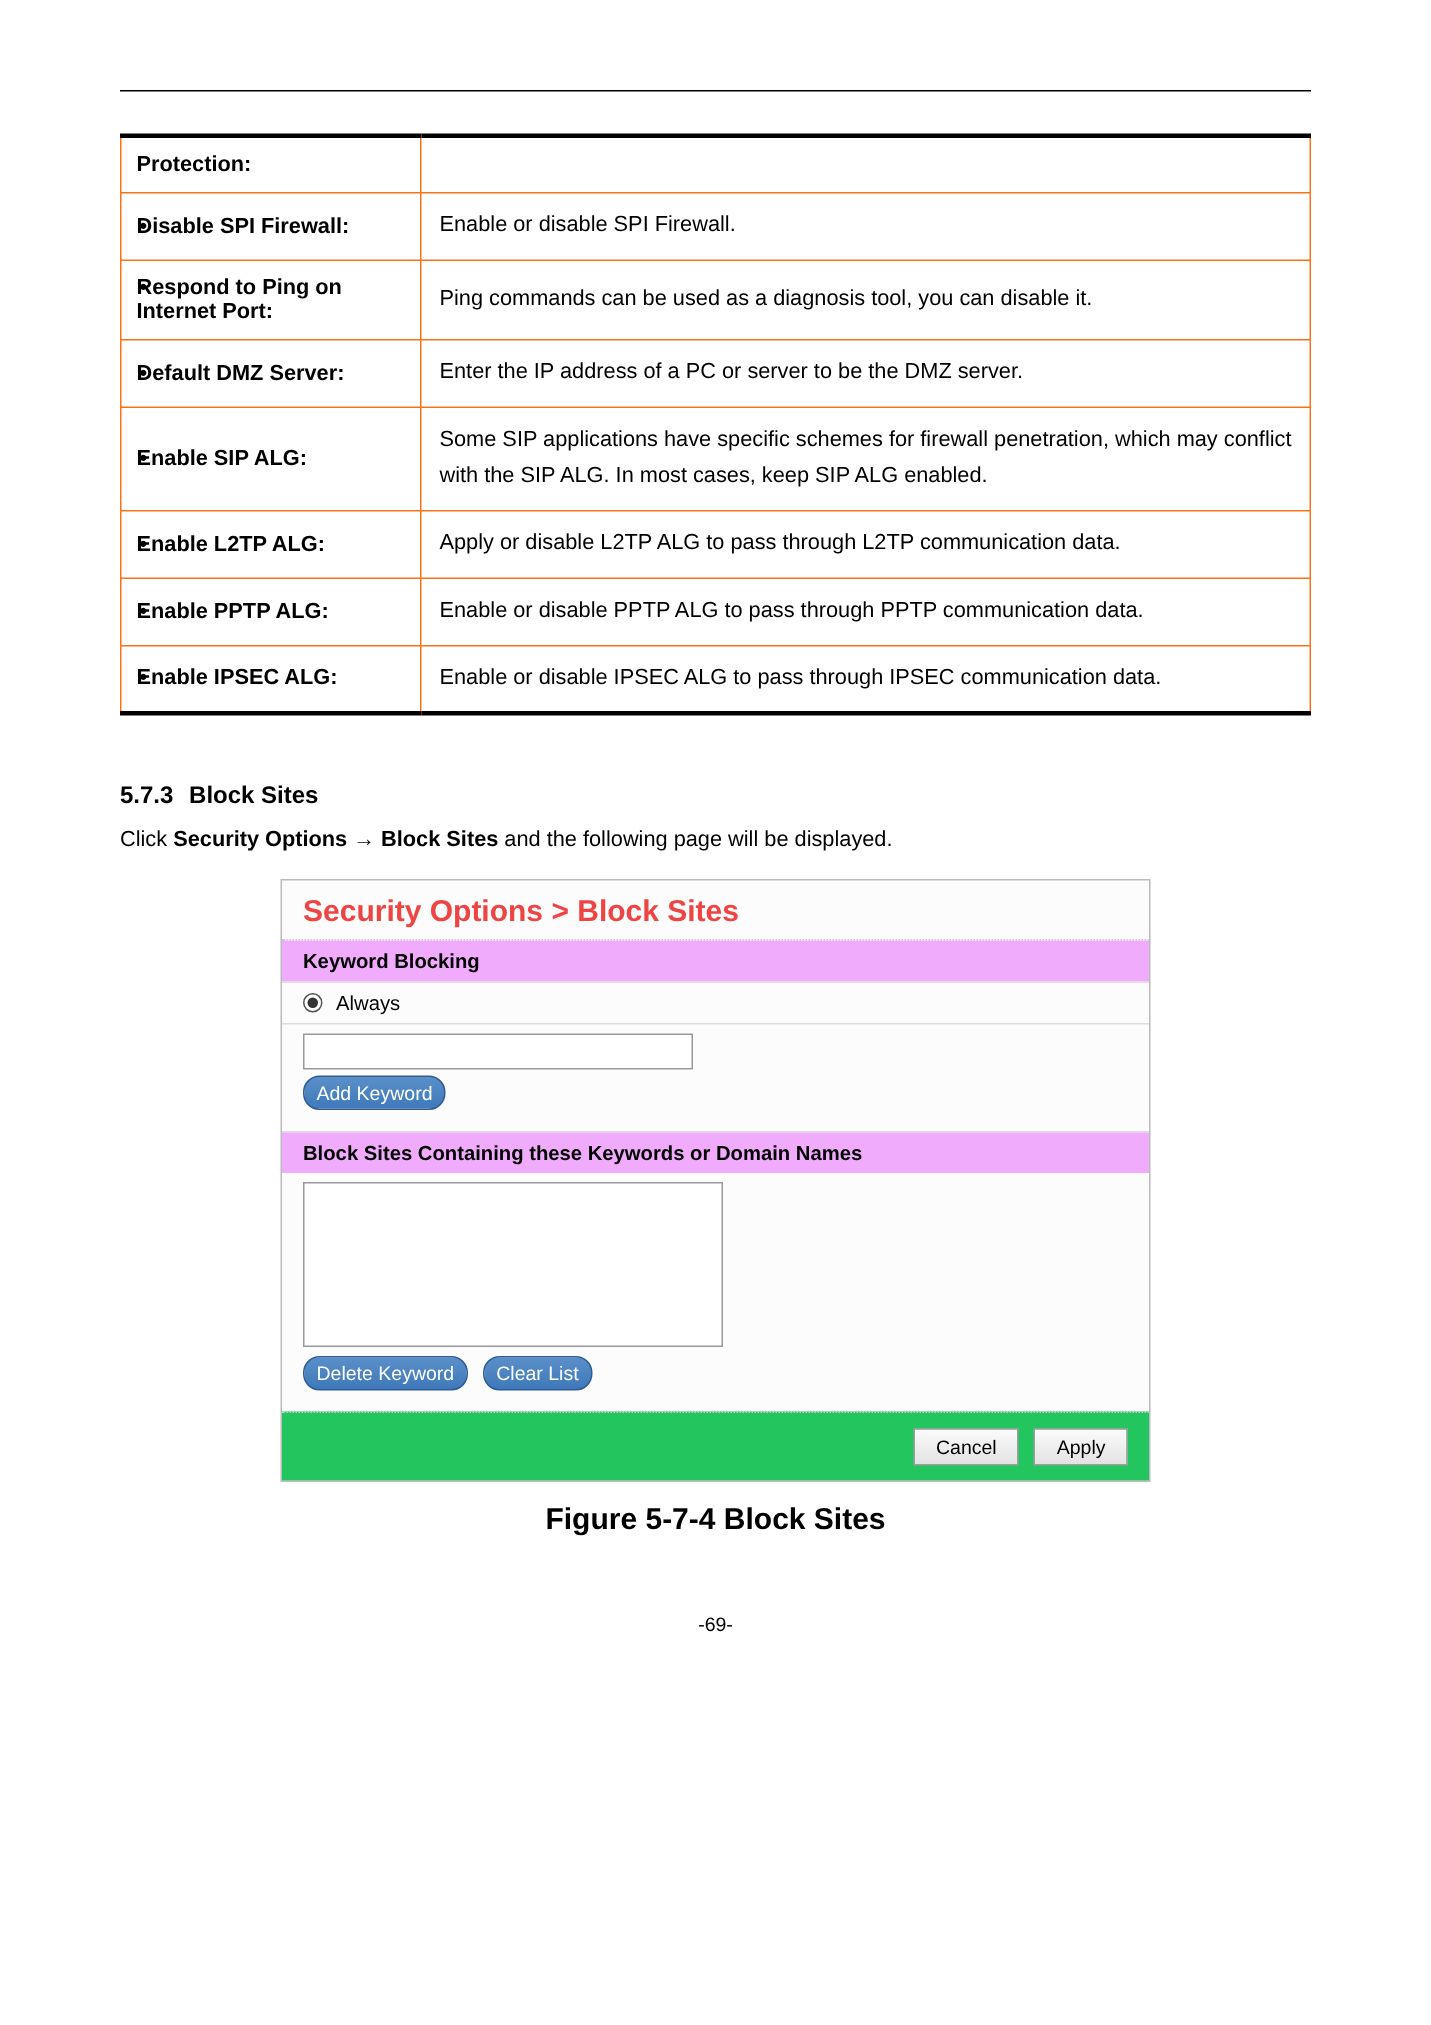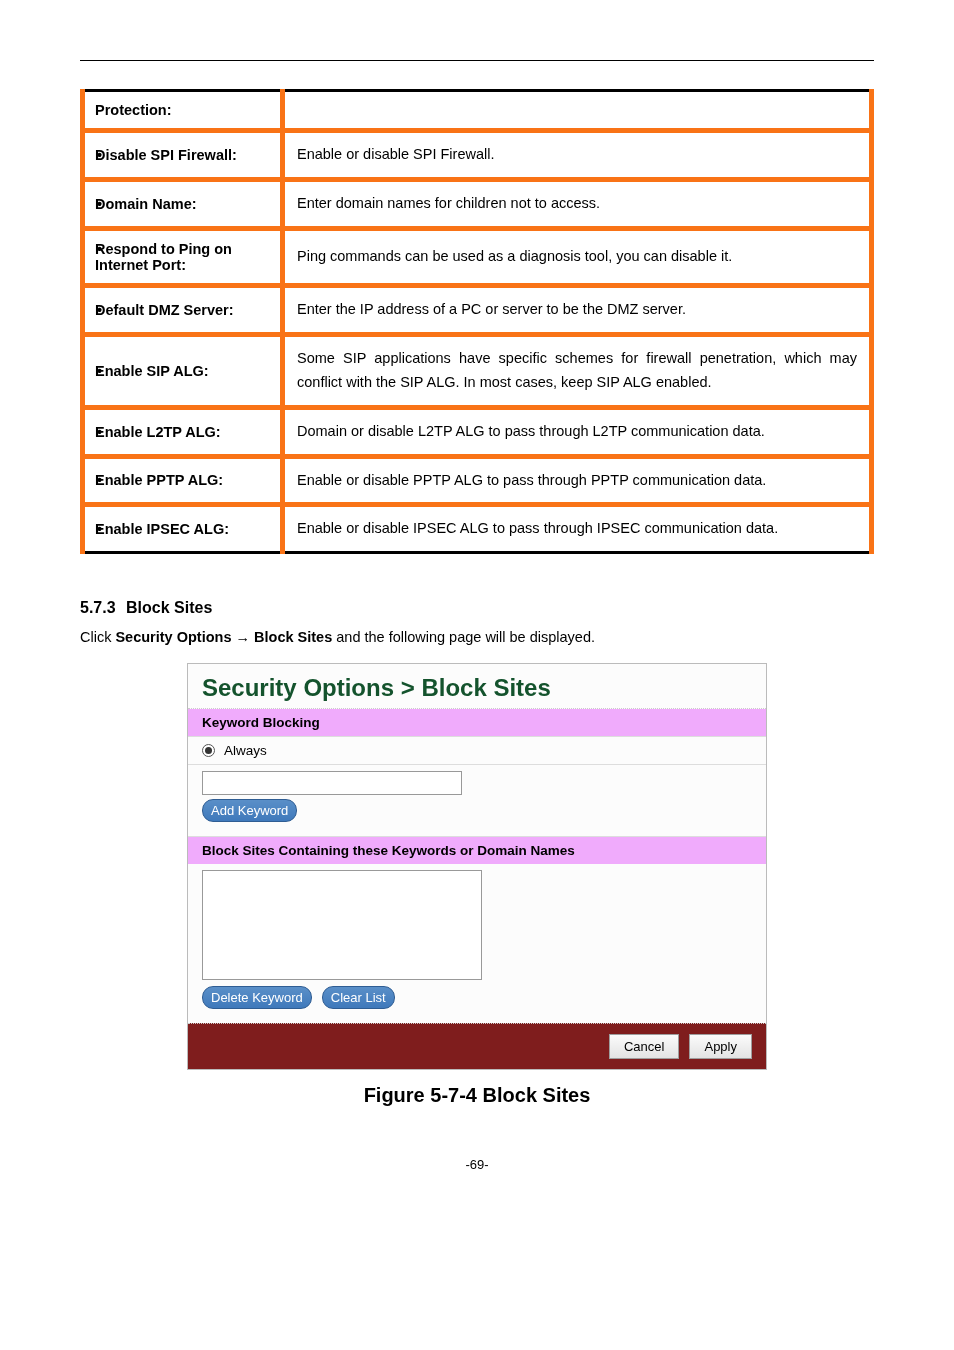--- a/index.html
+++ b/index.html
@@ -12,21 +12,21 @@
       color: #000;
     }
     .top-rule { border-top: 1.5px solid #000; margin-bottom: 28px; }
     
     table.spec {
       border-collapse: collapse;
       width: 100%;
       margin-bottom: 45px;
     }
     table.spec td {
-      border: 5px solid #f97316;
+      border: 1px solid #f97316;
       padding: 10px 10px;
       vertical-align: middle;
     }
     table.spec tr:first-child td { border-top: 3px solid #000; }
     table.spec tr:last-child td { border-bottom: 3px solid #000; }
     table.spec td.label {
       width: 200px;
       font-weight: bold;
       position: relative;
     }
@@ -59,22 +59,22 @@
       background: #fcfcfc;
       text-align: left;
       margin-bottom: 14px;
     }
     .ss-header {
       padding: 10px 14px 6px 14px;
       border-bottom: 1px dotted #ccc;
     }
     .ss-header h3 {
       font-family: Verdana, Arial, sans-serif;
-      color: #14532d;
-      font-size: 24px;
+      color: #ef4444;
+      font-size: 20px;
       font-weight: bold;
     }
     .ss-row {
       border-bottom: 1px solid #ddd;
       padding: 6px 14px;
       font-size: 13.5px;
     }
     .ss-row.strong { font-weight: bold; background: #f0abfc; }
     .ss-row .radio {
       display: inline-block;
@@ -119,21 +119,21 @@
       background: #fff;
     }
     .ss-btnrow { padding: 0 0 8px 0; }
     .ss-btnrow .ss-btn { margin-left: 14px; margin-right: 0; margin-top: 0; border-radius: 11px; }
     .ss-btnrow .ss-btn + .ss-btn { margin-left: 6px; }
     
     .ss-footer {
       border-top: 1px dotted #ccc;
       padding: 10px 14px;
       text-align: right;
-      background: #7f1d1d;
+      background: #22c55e;
     }
     .gray-btn {
       display: inline-block;
       border: 1px solid #9e9e9e;
       background: linear-gradient(#fbfbfb,#e3e3e3);
       padding: 4px 14px;
       font-size: 13px;
       margin-left: 6px;
       color: #000;
     }
@@ -155,38 +155,34 @@
   <tbody id="spec-tbody">
       <tr>
         <td class="label">Protection:</td>
         <td class="desc"></td>
       </tr>
       <tr>
         <td class="label bulleted">Disable SPI Firewall:</td>
         <td class="desc">Enable or disable SPI Firewall.</td>
       </tr>
       <tr>
-        <td class="label bulleted">Domain Name:</td>
-        <td class="desc">Enter domain names for children not to access.</td>
-      </tr>
-      <tr>
         <td class="label bulleted">Respond to Ping on Internet Port:</td>
         <td class="desc">Ping commands can be used as a diagnosis tool, you can disable it.</td>
       </tr>
       <tr>
         <td class="label bulleted">Default DMZ Server:</td>
         <td class="desc">Enter the IP address of a PC or server to be the DMZ server.</td>
       </tr>
       <tr>
         <td class="label bulleted">Enable SIP ALG:</td>
         <td class="desc justify">Some SIP applications have specific schemes for firewall penetration, which may conflict with the SIP ALG. In most cases, keep SIP ALG enabled.</td>
       </tr>
       <tr>
         <td class="label bulleted">Enable L2TP ALG:</td>
-        <td class="desc">Domain or disable L2TP ALG to pass through L2TP communication data.</td>
+        <td class="desc">Apply or disable L2TP ALG to pass through L2TP communication data.</td>
       </tr>
       <tr>
         <td class="label bulleted">Enable PPTP ALG:</td>
         <td class="desc justify">Enable or disable PPTP ALG to pass through PPTP communication data.</td>
       </tr>
       <tr>
         <td class="label bulleted">Enable IPSEC ALG:</td>
         <td class="desc justify">Enable or disable IPSEC ALG to pass through IPSEC communication data.</td>
       </tr>
     </tbody>

